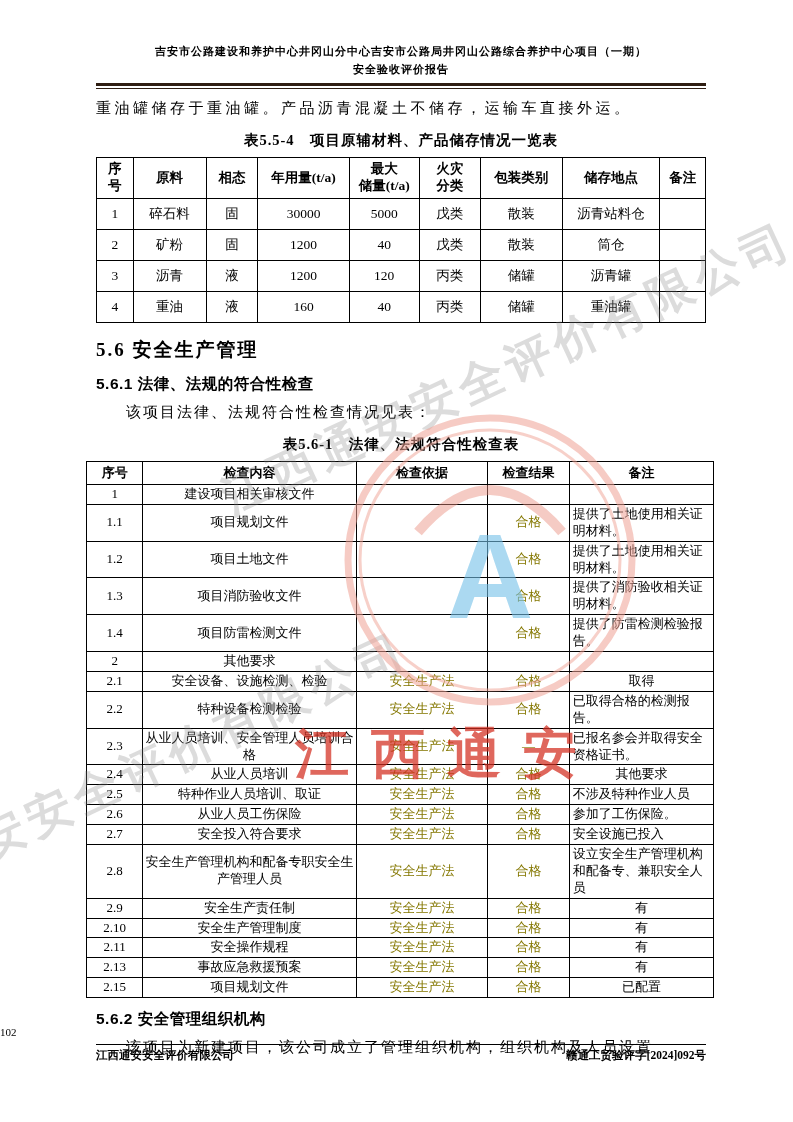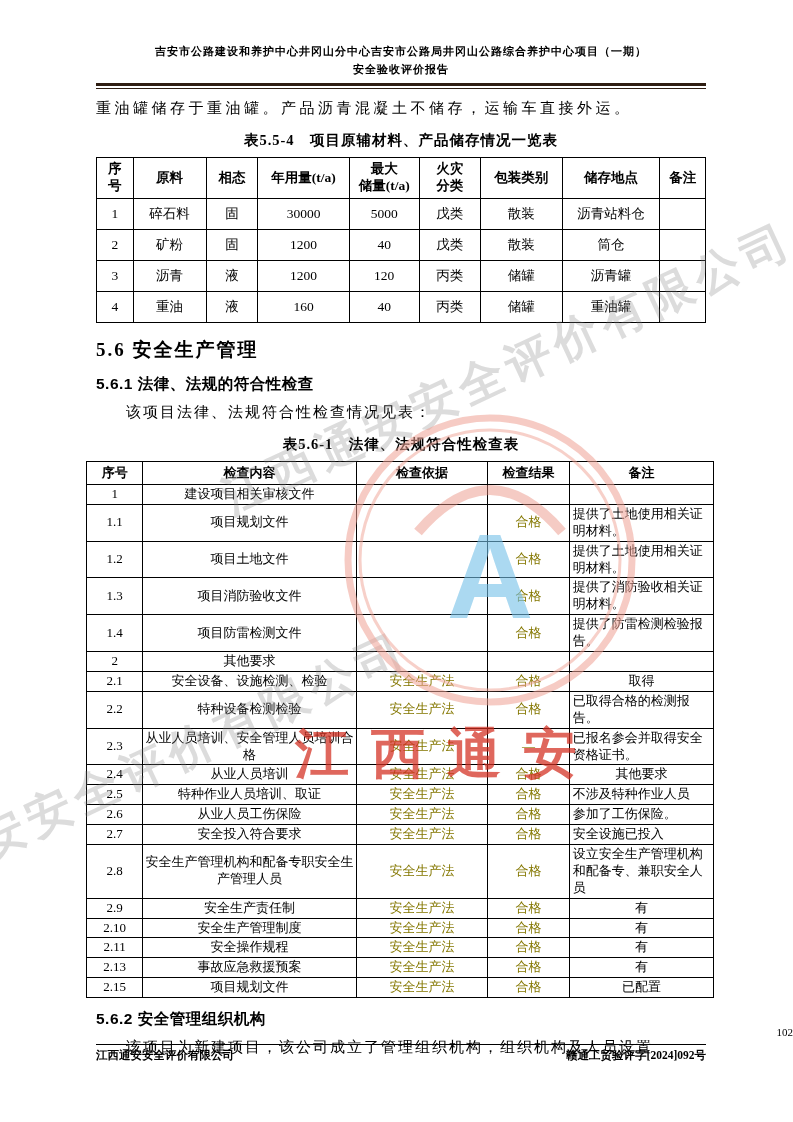--- a/index.html
+++ b/index.html
@@ -20,21 +20,21 @@
   #t554 th{font-size:13.5px;padding:3px 1px;line-height:1.25;}
   #t554 td{font-size:13.5px;text-align:center;padding:6px 2px;}
   #t561{width:calc(100% + 18px);margin-left:-10px;border:1.5px solid #000;}
   #t561 th{font-size:13px;padding:2px;}
   #t561 td{font-size:13px;text-align:center;padding:1px 2px;line-height:1.3;}
   #t561 td:nth-child(3),#t561 td:nth-child(4){color:#847700;}
   #t561 td.cell-long{text-align:left;padding-left:3px;}
   .h-kai{font-size:19px;font-weight:bold;margin:14px 0 10px;letter-spacing:2px;}
   .h-sub{font-size:15.5px;font-weight:bold;font-family:"Liberation Sans","DejaVu Sans",sans-serif;margin:11px 0 8px;letter-spacing:.5px;}
   .para{font-size:15px;text-indent:2em;margin:7px 0;letter-spacing:2px;}
-  .pageno{position:absolute;left:8px;right:0;top:1026px;text-align:right;font-size:11px;z-index:1;}
+  .pageno{position:absolute;left:0;right:0;top:1026px;text-align:left;font-size:11px;z-index:1;}
   .footer{position:absolute;left:96px;right:87px;top:1044px;border-top:1.5px solid #000;padding-top:3px;
     display:flex;justify-content:space-between;font-size:11.5px;font-weight:bold;z-index:1;}
   
   .wm{position:absolute;inset:0;pointer-events:none;z-index:5;}
   .wm-diag{position:absolute;white-space:nowrap;font-weight:bold;font-size:46px;color:rgba(130,130,130,.28);
     transform:rotate(-25deg);transform-origin:left center;letter-spacing:6px;
     font-family:"Liberation Sans","DejaVu Sans",sans-serif;}
   .wm-d1{left:225px;top:470px;}
   .wm-d2{left:-160px;top:880px;}
   .wm-red{position:absolute;left:295px;top:718px;font-size:54px;font-weight:bold;letter-spacing:22px;

